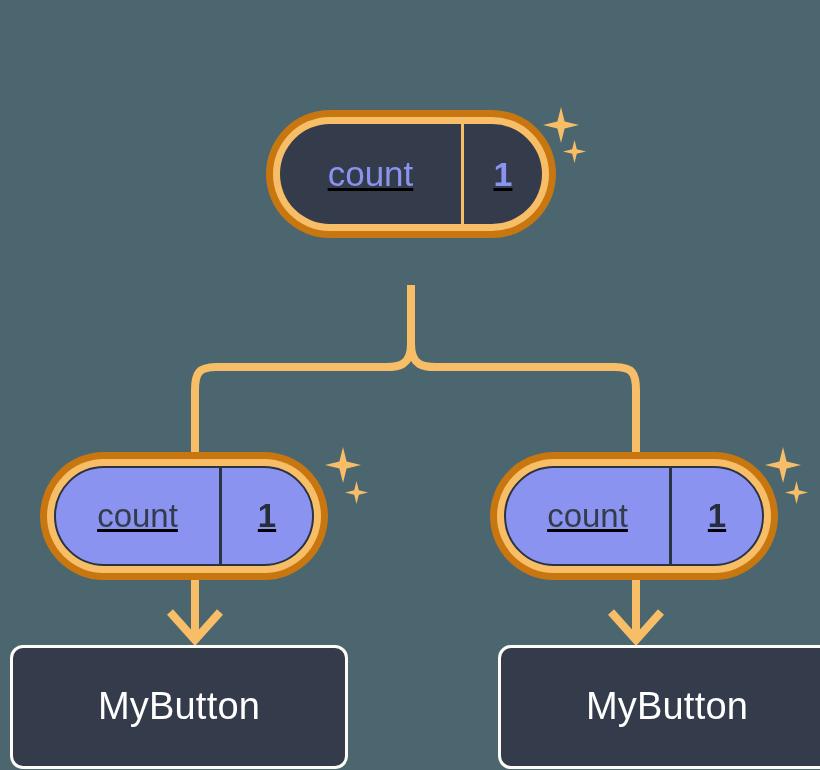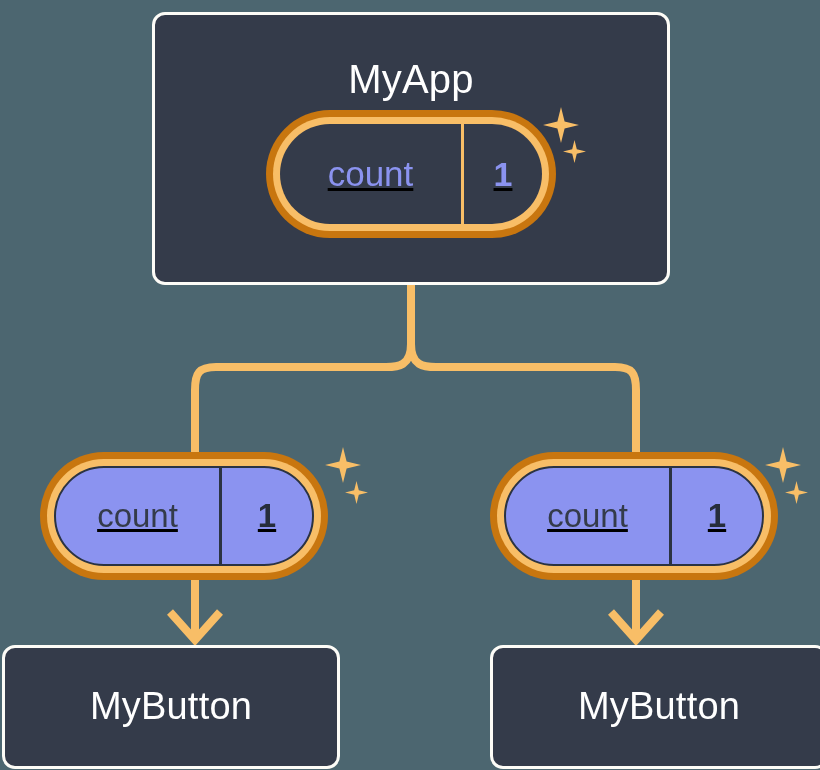--- a/index.html
+++ b/index.html
@@ -45,20 +45,21 @@
     height: 273px;
   }
   #card-myapp .card-title {
     top: 42px;
     font-size: 40px;
   }
 
   .card-mybutton {
     width: 338px;
     height: 124px;
+    margin-left: 8px;
   }
   #card-mybutton-left  { left: 2px;   top: 645px; }
   #card-mybutton-right { left: 490px; top: 645px; }
   .card-mybutton .card-title {
     top: 37px;
     font-size: 38px;
   }
 
   
   .pill {
@@ -206,23 +207,20 @@
   <svg class="connector-arrow" width="820" height="770">
     <path class="conn-path" d="M 195 578 L 195 640"></path>
     <path class="arrow-head" d="M 170 612 L 195 640 L 220 612"></path>
   </svg>
 
   <svg class="connector-arrow" width="820" height="770">
     <path class="conn-path" d="M 636 578 L 636 640"></path>
     <path class="arrow-head" d="M 611 612 L 636 640 L 661 612"></path>
   </svg>
 
-  <div id="card-myapp" class="card">
-    <div class="card-title">MyApp</div>
-  </div>
 
   <div id="pill-myapp" class="pill">
     <div class="pill-inner">
       <div class="pill-core">
         <div class="pill-key">count</div>
         <div class="pill-val">1</div>
       </div>
     </div>
   </div>
   <div id="sparkle-myapp-big" class="sparkle big"></div>

